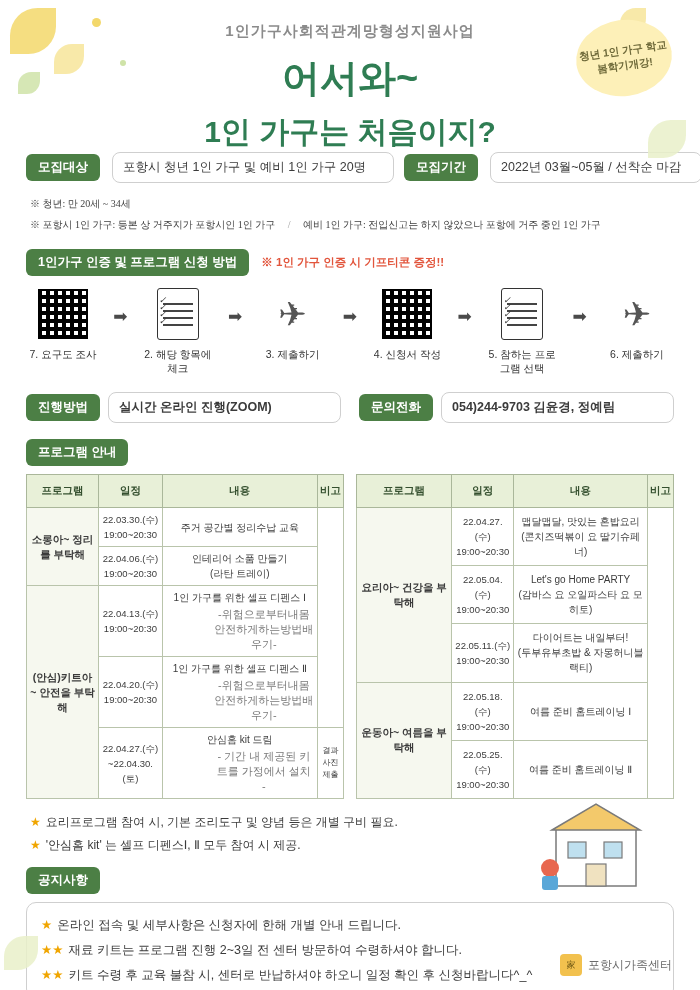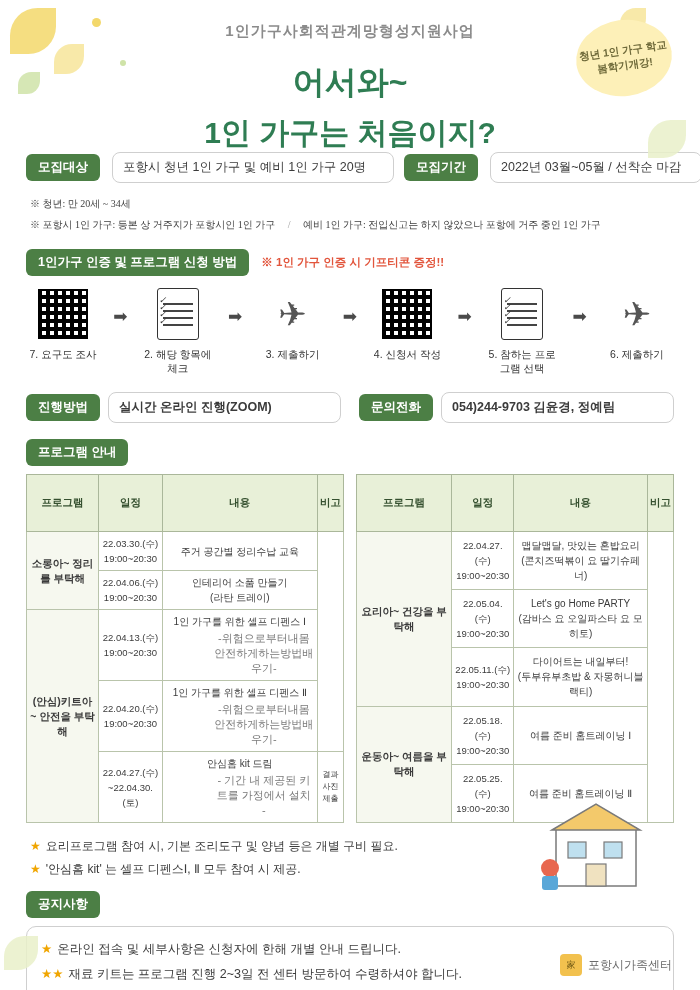--- a/index.html
+++ b/index.html
@@ -31,22 +31,22 @@
     text-align: center;
     padding-top: 22px;
   }
   .kicker {
     font-size: 15px;
     color: #8b8b8b;
     letter-spacing: 1px;
     font-weight: bold;
   }
   .title1 {
-    margin-top: 20px;
-    font-size: 32px;
+    margin-top: 12px;
+    font-size: 38px;
     color: #2f7d53;
     font-weight: bold;
   }
   .title2 {
     margin-top: 8px;
     font-size: 30px;
     color: #2f7d53;
     font-weight: bold;
   }
   .stamp {
@@ -132,21 +132,21 @@
   }
   .twocol .unit { display:flex; align-items:center; gap:8px; }
   .twocol .fill { flex:1;font-weight:bold; }
 
   
   .proghead { padding: 16px 26px 0 26px;}
   .tables { display:flex; gap:12px; padding: 8px 26px 0 26px; }
   table { border-collapse: collapse; width: 100%; font-size:10px; background:#fff;}
   th {
     background:#e8f0d8; border:1px solid #aab79a; color:#35502f;
-    font-weight:bold; padding:21px 2px; font-size:10.5px;
+    font-weight:bold; padding:9px 2px; font-size:10.5px;
   }
   td { border:1px solid #b9c4ab; padding:4px 3px; text-align:center; vertical-align:middle; line-height:15px;}
   td.name { background:#f6f8ef; font-weight:bold; font-size:10.5px; }
   td.when { white-space:pre-line; font-size:9.5px; }
   td.what { font-size:10px; }
   td.what .sub { font-size:11px; color:#7a7a7a; display:block; margin-top:2px;margin-left:48px;}
   td.memo { font-size:8px; width:26px; line-height:12px;}
 
   
   .starlines { padding: 12px 30px 0 30px; font-size:12px; line-height:23px; }

